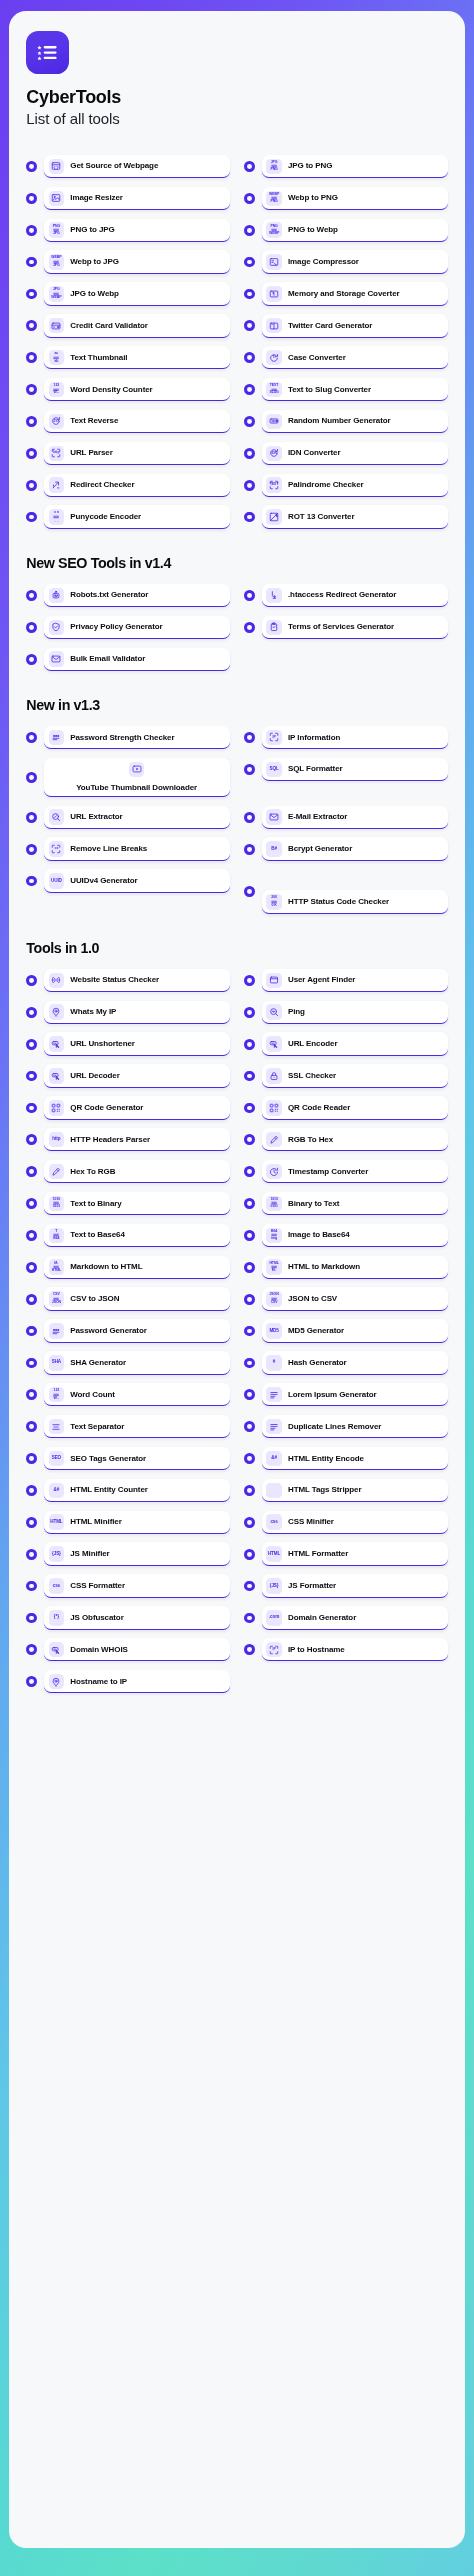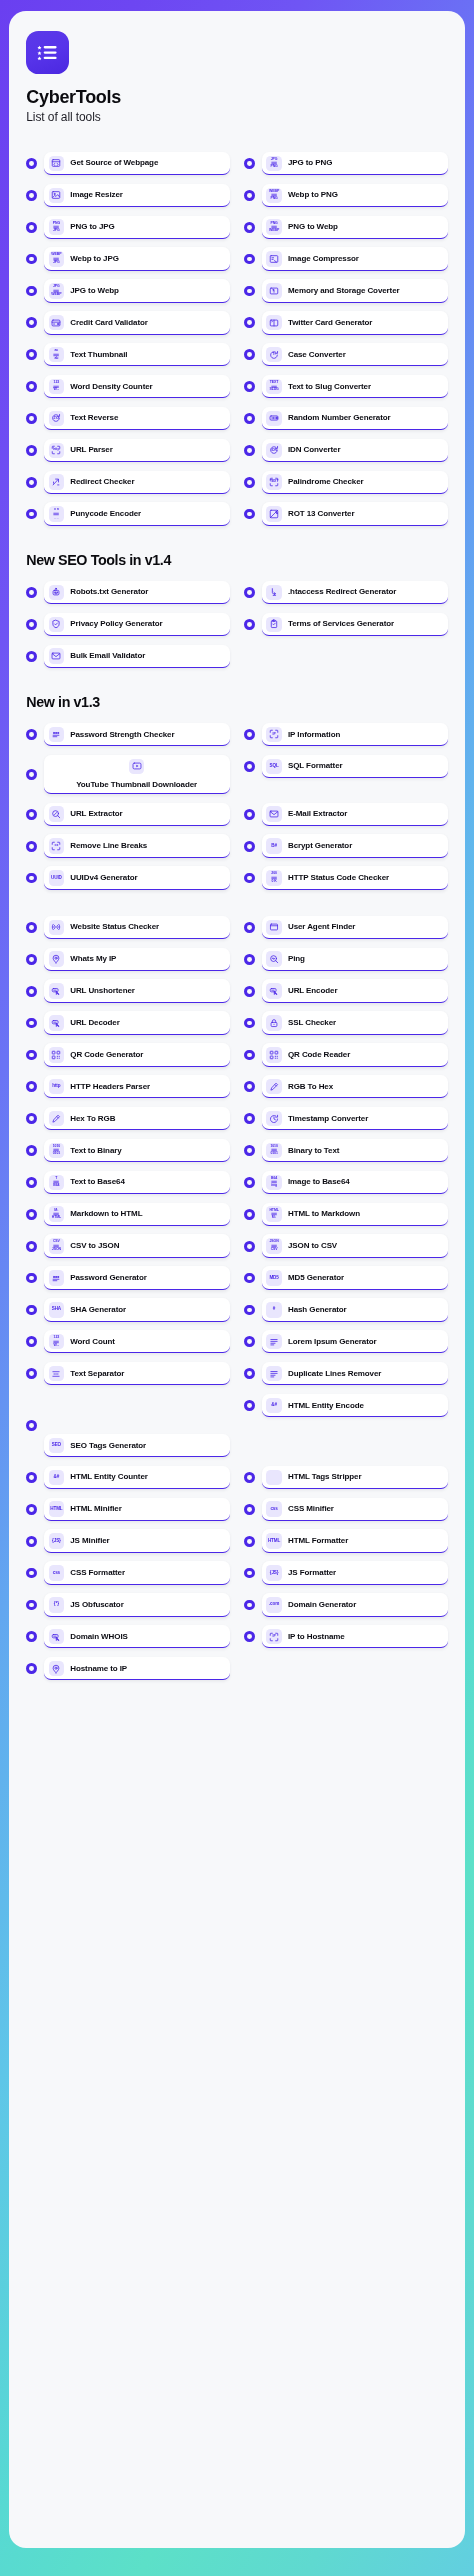--- a/index.html
+++ b/index.html
@@ -35,21 +35,21 @@
   }
   .brand-logo svg { display: block; }
   .app-title {
     font-size: 18px;
     font-weight: bold;
     letter-spacing: -0.3px;
     color: #0b0b0f;
     line-height: 1.15;
   }
   .app-subtitle {
-    font-size: 12px;
+    font-size: 15px;
     color: #1e1e26;
     margin-top: 2.3px;
     letter-spacing: -0.1px;
   }
 
   
   .section { margin-top: 26px; }
   .section:first-of-type { margin-top: 28px; }
   .section-title {
     font-size: 14.3px;
@@ -692,37 +692,38 @@
               <div class="bullet"></div>
               <a class="tool-card" href="#" style="text-decoration: none;">
                 <div class="tool-icon">
                   <span style="font-size:4.6px;">UUID</span>
                 </div>
                 <div class="tool-label">UUIDv4 Generator</div>
               </a>
             </div>
             <div class="tool-row">
               <div class="bullet"></div>
-              <a class="tool-card" href="#" style="text-decoration: none;">
+              <a class="tool-card" href="#" style="text-decoration: none; margin-top: 21px;">
                 <div class="tool-icon">
                   <div class="stack">
                     <span>200</span>
                     <svg width="6.2" height="3.9" viewBox="0 0 16 10" stroke="#4b27e8" stroke-width="2" stroke-linecap="round" fill="none">
                       <path d="M2 3.2h12"></path>
                       <path d="M2 7h12"></path>
                     </svg>
                     <span>0 K</span>
                   </div>
                 </div>
                 <div class="tool-label">HTTP Status Code Checker</div>
               </a>
             </div>
           </div>
         </div>
         <div class="section">
+          <div class="section-title">Tools in 1.0</div>
           <div class="grid">
             <div class="tool-row">
               <div class="bullet"></div>
               <a class="tool-card" href="#" style="text-decoration: none;">
                 <div class="tool-icon">
                   <svg width="10" height="10" viewBox="0 0 24 24" fill="none" stroke="#4b27e8" stroke-width="1.9" stroke-linecap="round" stroke-linejoin="round">
                     <circle cx="12" cy="12" r="2" fill="#4b27e8" stroke="none"></circle>
                     <path d="M8.2 8.2a5.4 5.4 0 000 7.6"></path>
                     <path d="M15.8 8.2a5.4 5.4 0 010 7.6"></path>
                     <path d="M5.4 5.4a9.4 9.4 0 000 13.2"></path>
@@ -1123,21 +1124,21 @@
                     <path d="M4.5 10.5h15"></path>
                     <path d="M4.5 15h10"></path>
                     <path d="M4.5 19h7"></path>
                   </svg>
                 </div>
                 <div class="tool-label">Duplicate Lines Remover</div>
               </a>
             </div>
             <div class="tool-row">
               <div class="bullet"></div>
-              <a class="tool-card" href="#" style="text-decoration: none; margin-top: 40px;">
+              <a class="tool-card" href="#" style="text-decoration: none;">
                 <div class="tool-icon">
                   <span style="font-size:4.6px;">SEO</span>
                 </div>
                 <div class="tool-label">SEO Tags Generator</div>
               </a>
             </div>
             <div class="tool-row">
               <div class="bullet"></div>
               <a class="tool-card" href="#" style="text-decoration: none;">
                 <div class="tool-icon">

